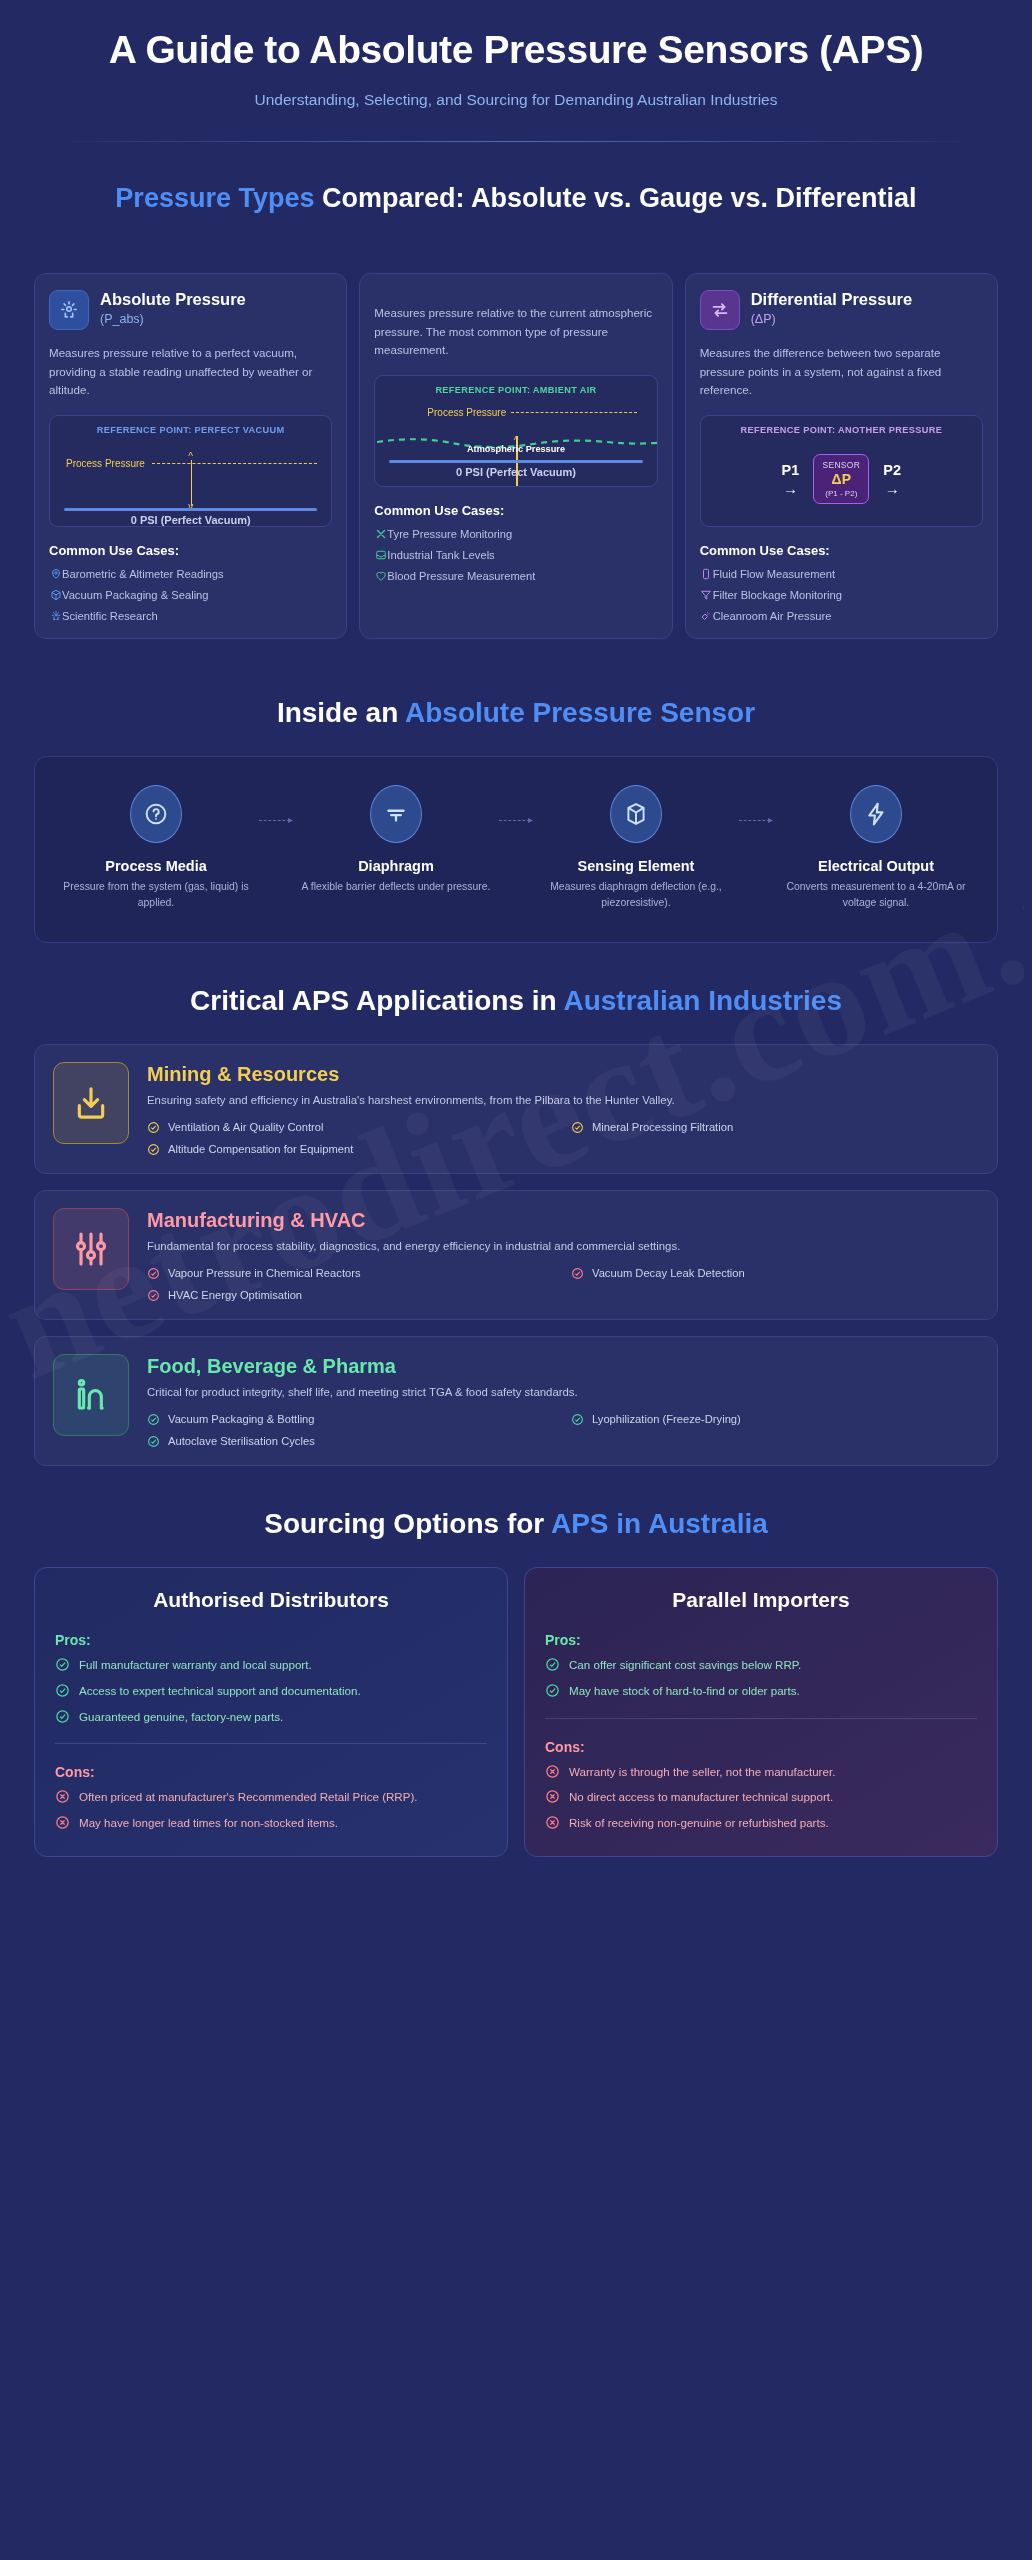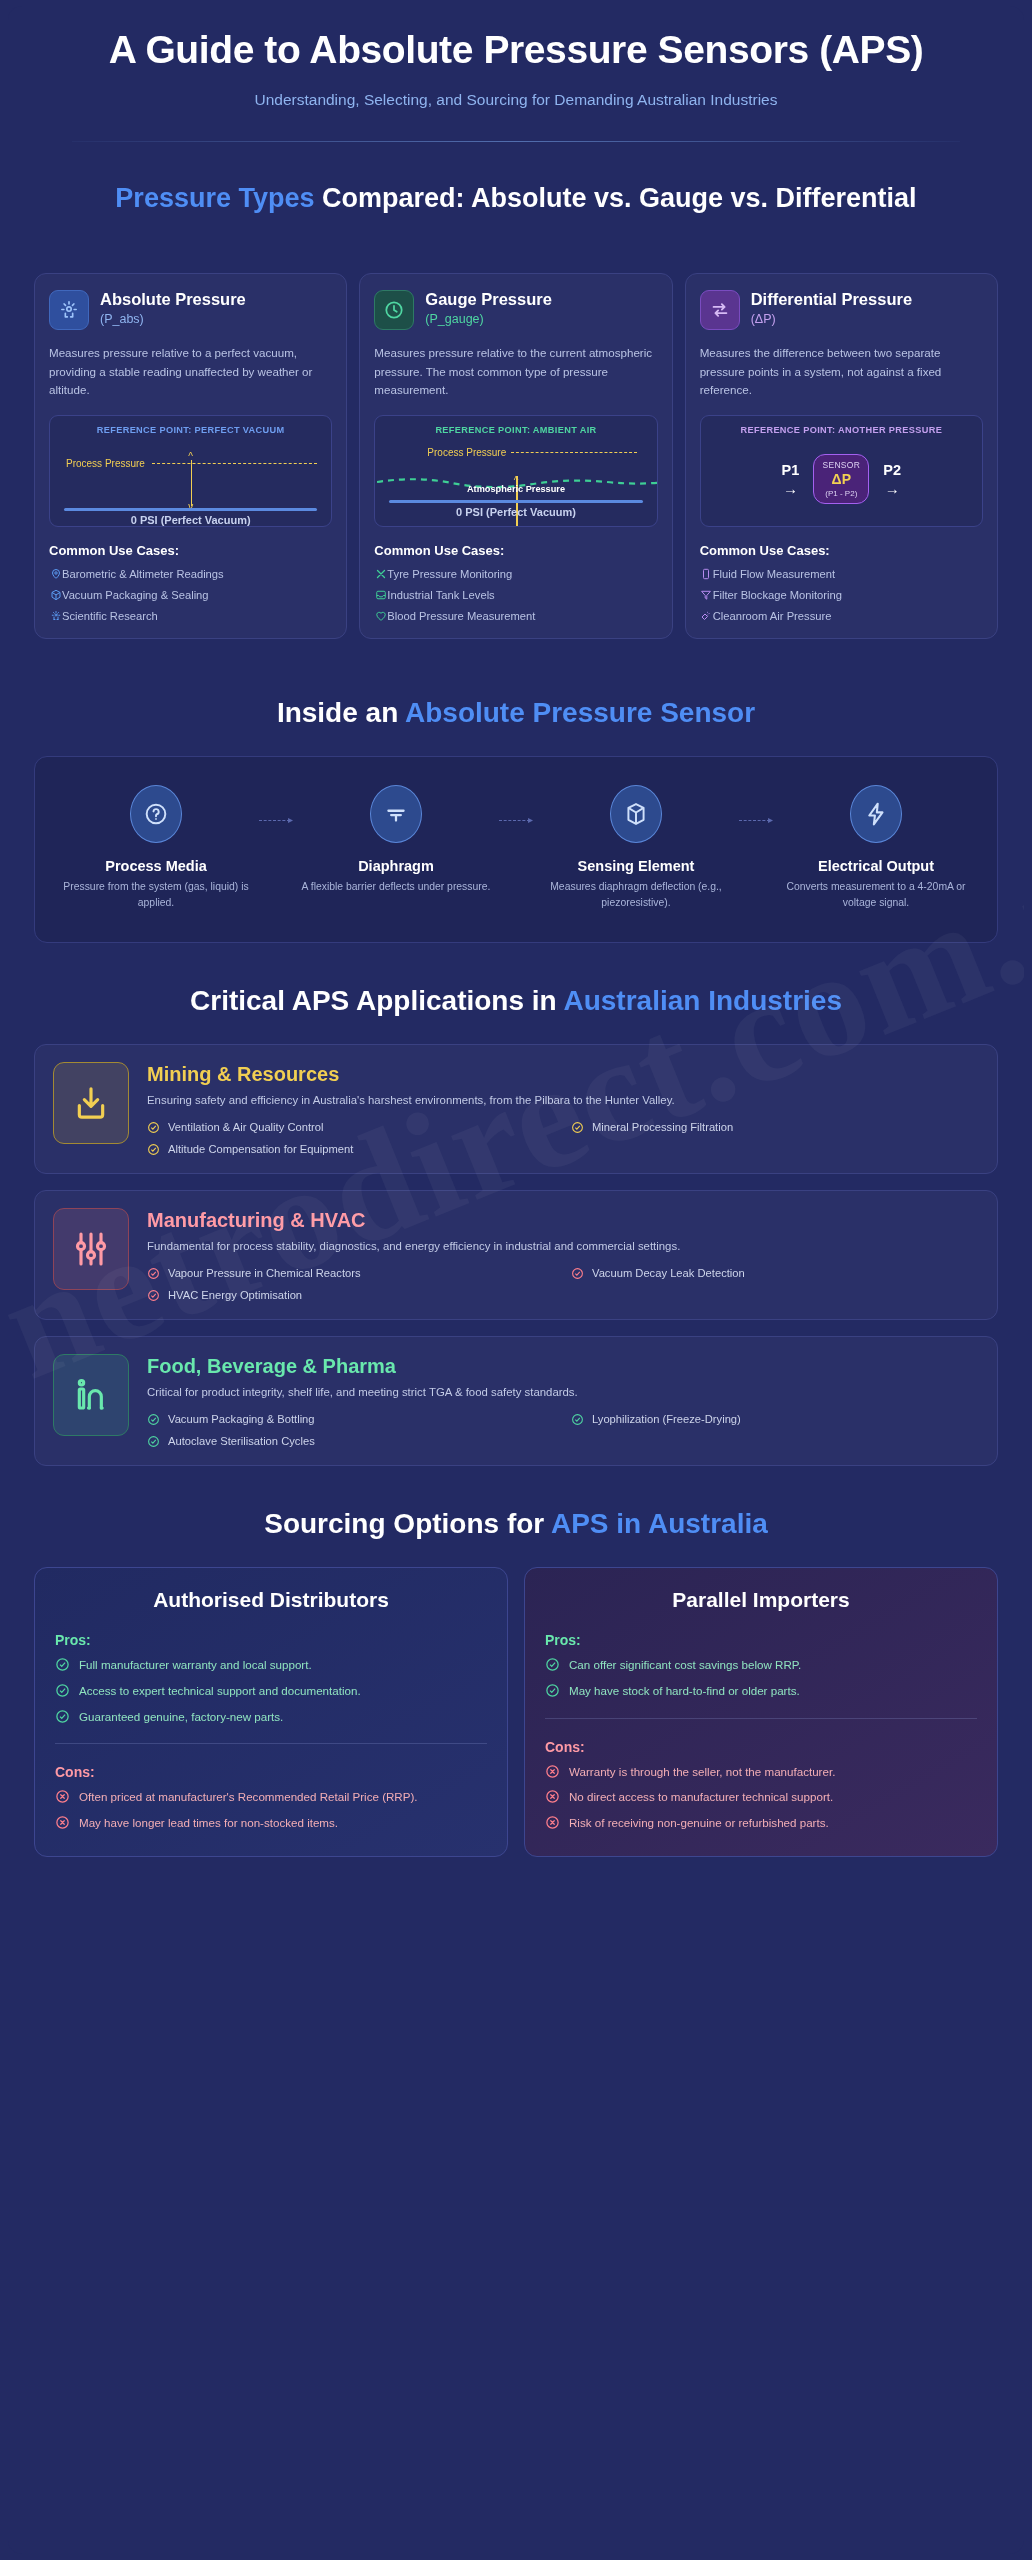--- a/index.html
+++ b/index.html
@@ -115,21 +115,21 @@
   .dg-wave { position: absolute; left: 2px; top: 56px; }
   
   .dp-row {
     position: absolute; left: 0; right: 0; top: 38px;
     display: flex; align-items: center; justify-content: center; gap: 14px;
   }
   .dp-p { text-align: center; }
   .dp-p .lbl { font-size: 14.5px; font-weight: bold; color: #fff; }
   .dp-p .arr { font-size: 15px; color: #fff; margin-top: 3px; line-height: 1; }
   .dp-sensor {
-    width: 56px; border: 1.6px solid #a461f0; border-radius: 12px;
+    width: 56px; border: 1.6px solid #a461f0; border-radius: 7px;
     background: #4a2378; padding: 5px 3px 5px 3px; text-align: center;
   }
   .dp-sensor .s1 { font-size: 8.5px; color: #ddd3f3; letter-spacing: 0.3px; }
   .dp-sensor .s2 { font-size: 14px; font-weight: bold; color: #f2cf52; margin-top: 1px; }
   .dp-sensor .s3 { font-size: 8px; color: #ddd3f3; margin-top: 2px; }
   
   .uc-title { margin-top: 16px; font-size: 13px; font-weight: bold; color: #fff; }
   .uc-list { margin-top: 9px; display: flex; flex-direction: column; gap: 8px; }
   .uc-item { display: flex; align-items: center; font-size: 11.2px; color: #b9c3e4; }
   .uc-ic { width: 13px; height: 13px; flex: 0 0 13px; display: flex; align-items: center; justify-content: center; }
@@ -274,32 +274,20 @@
                   <circle cx="12" cy="10" r="2"></circle>
                   <path d="M12 5V3M8.5 6.5L7 5M15.5 6.5L17 5M6.5 10.5H4.5M19.5 10.5h-2M8 14v5M16 14v5M8 19h2M14 19h2"></path>
                 </svg>
           </span>
           <span>Scientific Research</span>
         </div>
       </div>
     </div>
 
     <div class="pcard">
-      <div class="pcard-head">
-        <div class="pc-icon green">
-          <svg width="22" height="22" viewBox="0 0 24 24" fill="none" stroke="#4fd6a2" stroke-width="1.9" stroke-linecap="round">
-                <circle cx="12" cy="12" r="8.4"></circle>
-                <path d="M12 7.4V12l3 2"></path>
-              </svg>
-        </div>
-        <div>
-          <div class="pc-title">Gauge Pressure</div>
-          <div class="pc-sub green">(P_gauge)</div>
-        </div>
-      </div>
       <div class="pc-desc">Measures pressure relative to the current atmospheric pressure. The most common type of pressure measurement.</div>
 
       <div class="diagram">
         <div class="dg-ref green">REFERENCE POINT: AMBIENT AIR</div>
         <div class="dg-proc" style="left:52px; top:31px;">Process Pressure</div>
         <div class="dg-dash-y" style="left:136px; right:20px; top:36px;"></div>
         <div class="dg-vline" style="left:50%; top:60px; height:52px;"></div>
         <div class="dg-chev" style="left:50%; top:60px; transform:translateX(-50%);">^</div>
         <svg class="dg-wave" width="300" height="20" viewBox="0 0 300 20" fill="none">
           <path d="M0 10 Q 40 4, 75 11 T 150 13 Q 190 6, 230 10 T 300 8" stroke="#3ecf95" stroke-width="2.2" stroke-dasharray="6 5" fill="none"></path>

